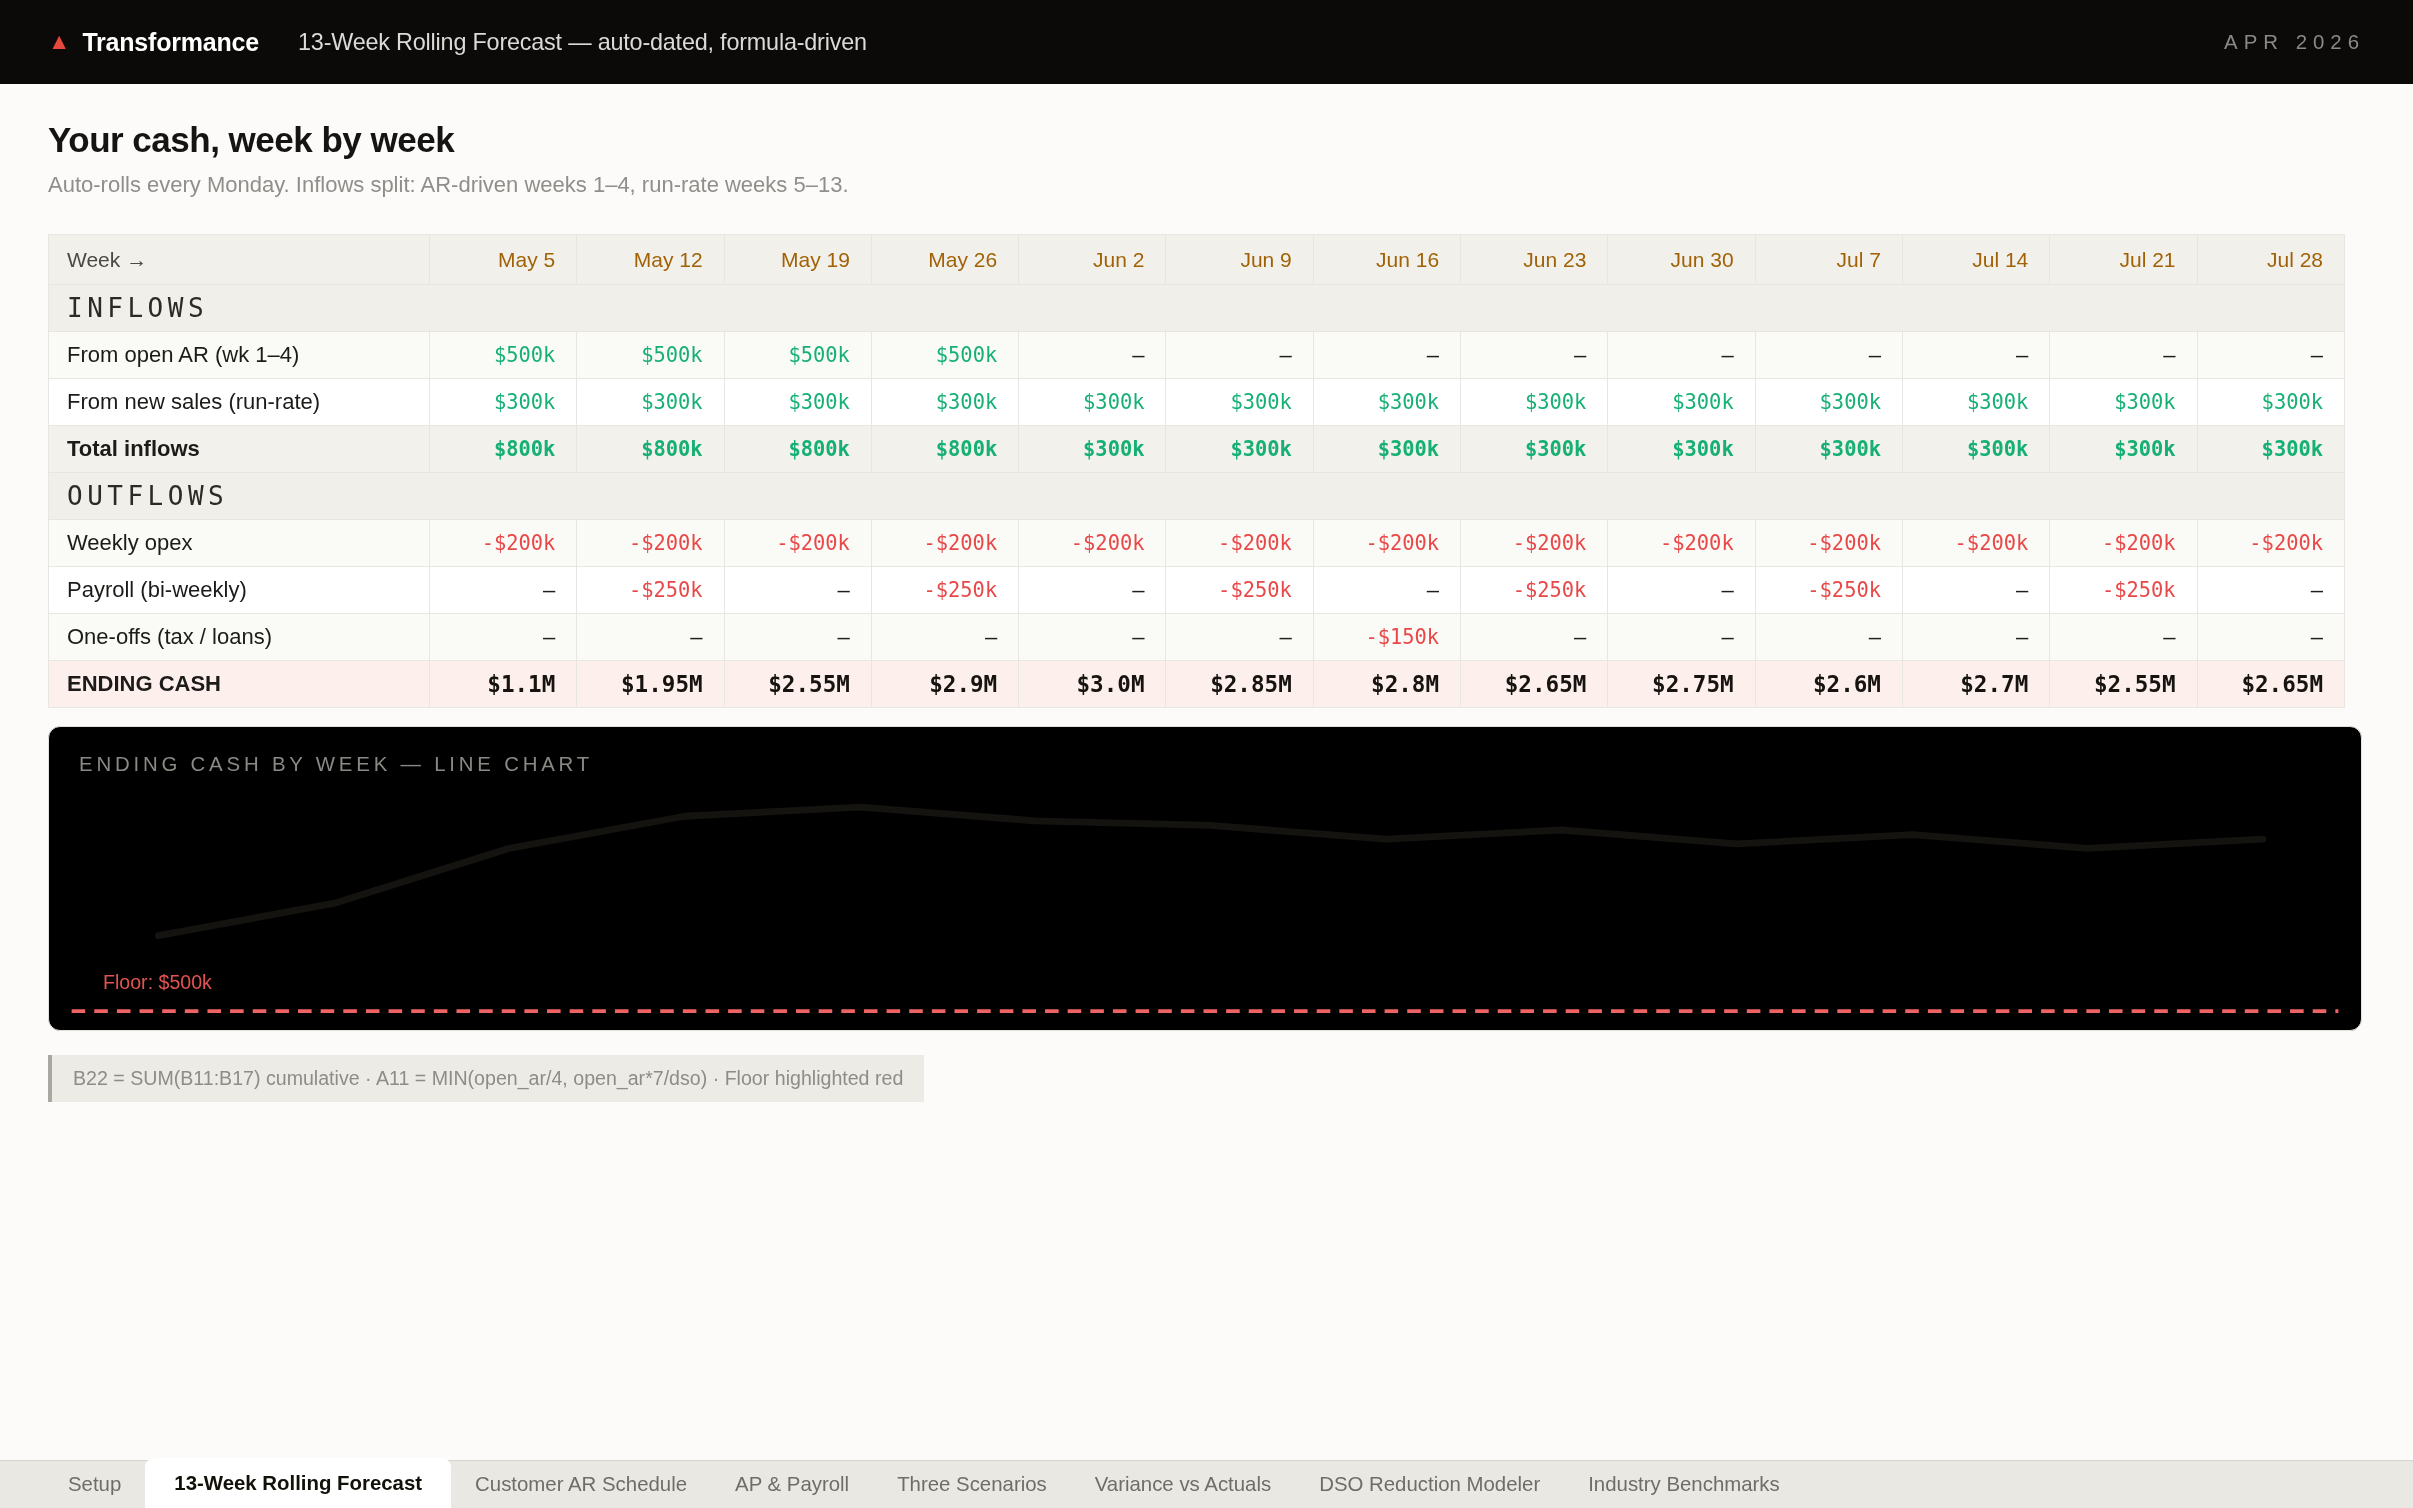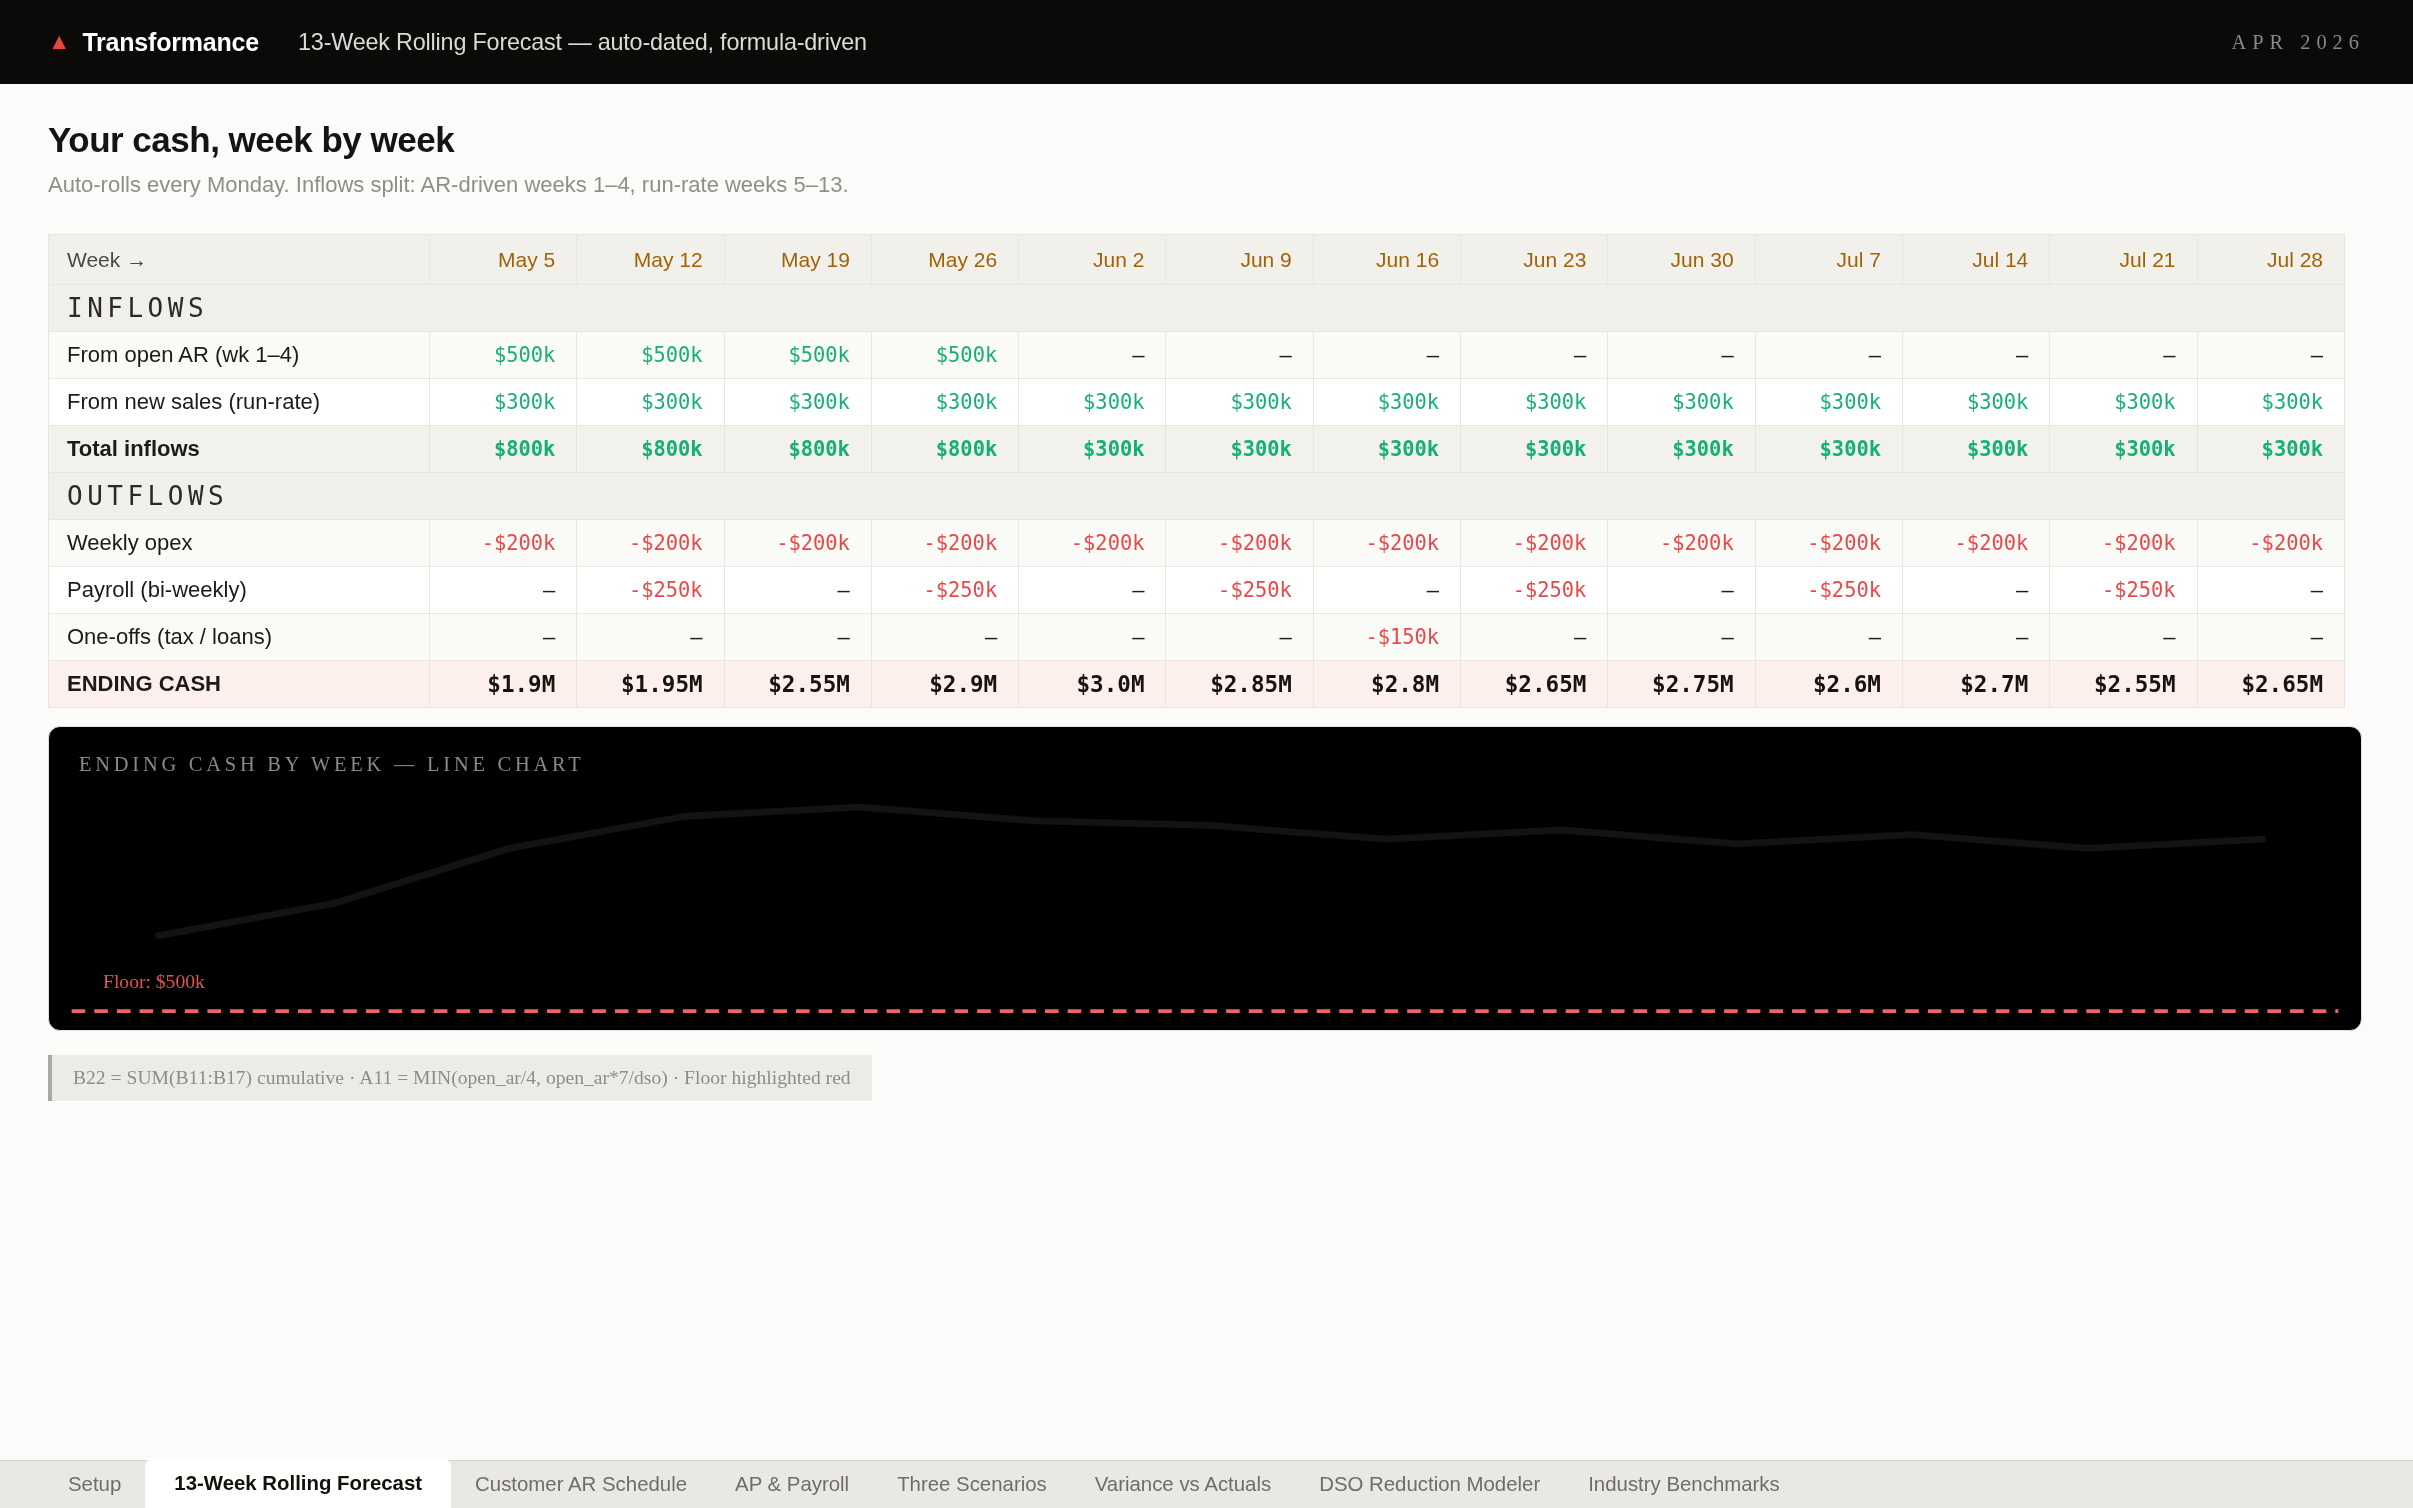--- a/index.html
+++ b/index.html
@@ -1,18 +1,18 @@
 <!DOCTYPE html>
 <html style="font-size:12px"><head>
 <meta charset="utf-8">
 <style>
   * { margin:0; padding:0; box-sizing:border-box; }
   html,body { width:2413px; height:1508px; overflow:hidden; background:#fcfbf9;
               font-family:"Liberation Sans", sans-serif; }
-  .mono { font-family:Liberation Serif, serif; }
+  .mono { font-family:Liberation Sans, sans-serif; }
 
   
   .topbar { height:84px; background:#0b0a09; display:flex; align-items:center; padding:0 48px; }
   .logo-tri { color:#e8473e; font-size:22.6px; margin-right:12px; }
   .brand { color:#ffffff; font-size:25px; font-weight:700; letter-spacing:-0.2px; }
   .doc-title { color:#dcdad6; font-size:23.4px; margin-left:39px; letter-spacing:-0.2px; }
   .period { margin-left:auto; color:#8b8987; font-size:20.4px; letter-spacing:6px; }
 
   
   .main { padding:0 48px; }
@@ -212,21 +212,21 @@
           <td class="val neg">-$150k</td>
           <td class="val dash">–</td>
           <td class="val dash">–</td>
           <td class="val dash">–</td>
           <td class="val dash">–</td>
           <td class="val dash">–</td>
           <td class="val dash">–</td>
      </tr>
         <tr class="r-grand">
        <td class="row-label">ENDING CASH</td>
-          <td class="val ">$1.9M</td>
+          <td class="val ">$1.1M</td>
           <td class="val ">$1.95M</td>
           <td class="val ">$2.55M</td>
           <td class="val ">$2.9M</td>
           <td class="val ">$3.0M</td>
           <td class="val ">$2.85M</td>
           <td class="val ">$2.8M</td>
           <td class="val ">$2.65M</td>
           <td class="val ">$2.75M</td>
           <td class="val ">$2.6M</td>
           <td class="val ">$2.7M</td>

